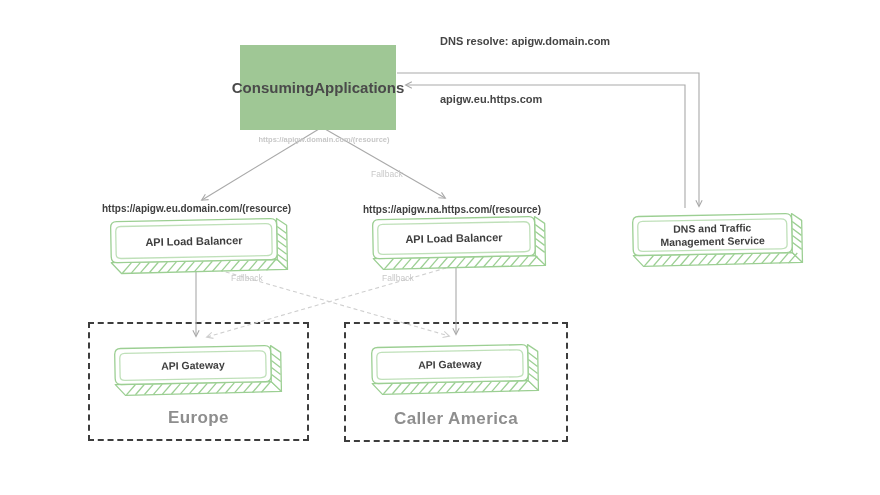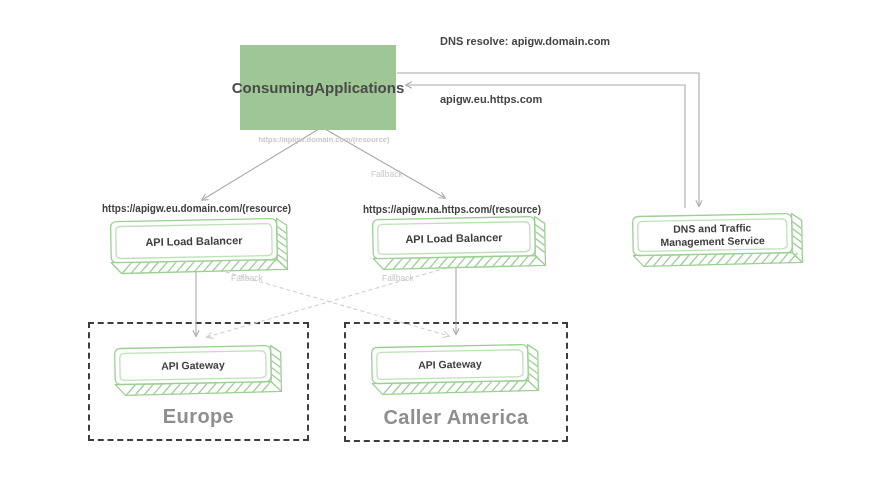--- a/index.html
+++ b/index.html
@@ -25,21 +25,21 @@
     display:flex;flex-direction:column;align-items:center;justify-content:center;
     color:var(--c-node-text);font-weight:bold;text-align:center;
   }
   .lbl-11{font-size:11px;} .lbl-10{font-size:10.5px;line-height:13px;}
   
   .region{
     position:absolute;border:2px dashed var(--c-region-border);z-index:1;
   }
   .region .region-label{
     position:absolute;left:0;right:0;bottom:11px;text-align:center;
-    color:var(--c-region-label);font-size:20px;font-weight:bold;letter-spacing:.4px;
+    color:var(--c-region-label);font-size:17px;font-weight:bold;letter-spacing:.4px;
   }
   
   .ann{position:absolute;z-index:2;white-space:nowrap;}
   .ann-dark{color:#454545;font-size:11px;font-weight:bold;line-height:14px;text-align:right;}
   .ann-url{color:var(--c-node-text);font-size:10px;font-weight:bold;text-align:center;}
   .ann-muted{color:var(--c-muted);font-size:7.5px;font-weight:bold;text-align:center;}
   .ann-fallback{color:var(--c-muted);font-size:8.5px;font-weight:normal;}
   
   .connectors{position:absolute;left:0;top:0;z-index:2;}
   .conn{fill:none;stroke:var(--c-conn);stroke-width:1.1;}

